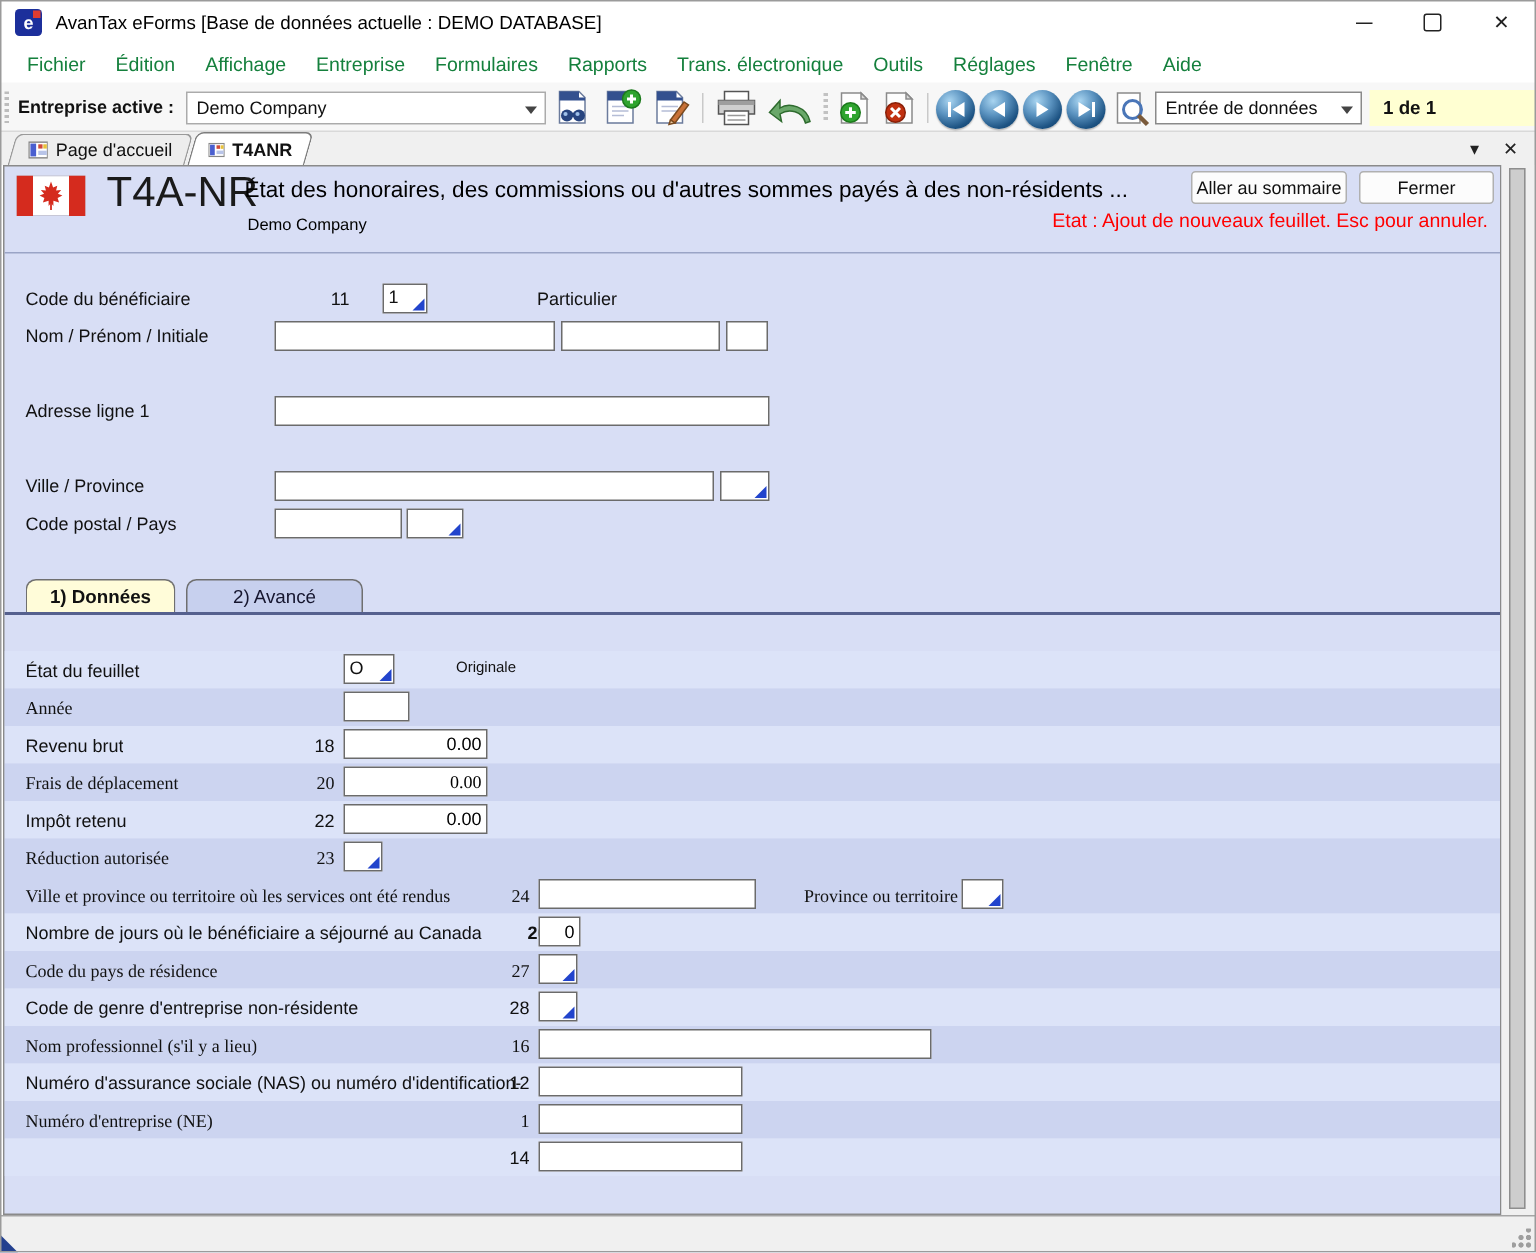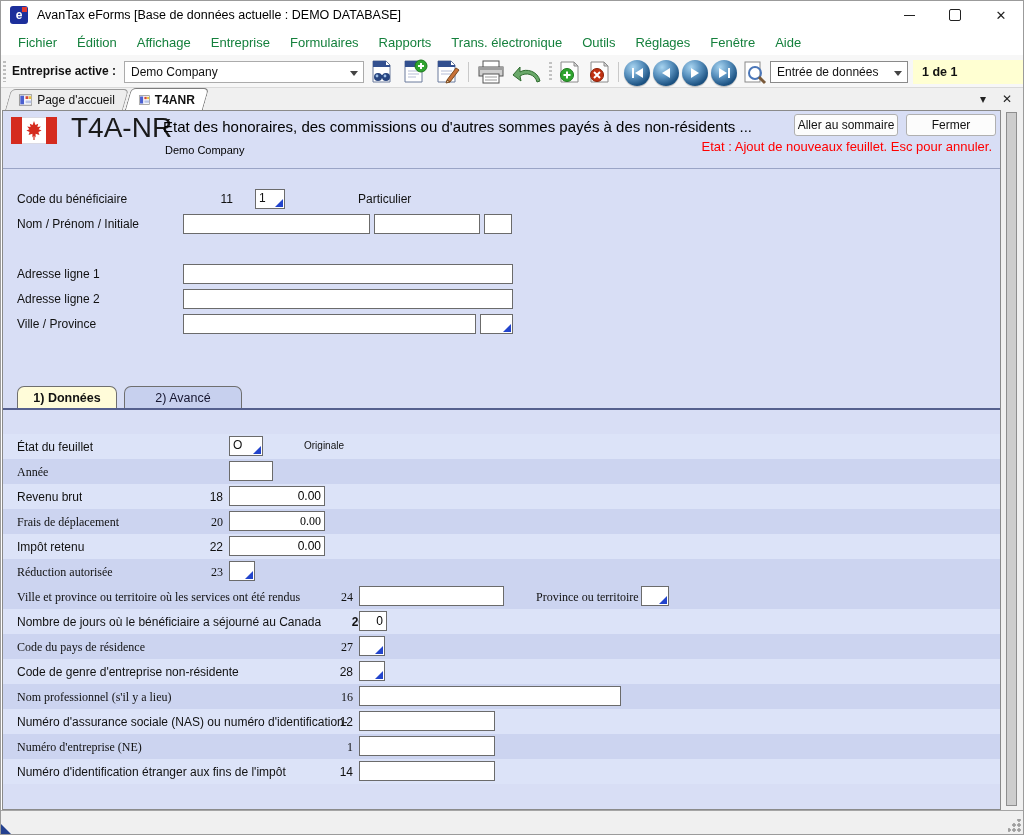--- a/index.html
+++ b/index.html
@@ -311,28 +311,31 @@
   <div class="prow" style="top:103px">
     <span class="plabel">Nom / Prénom / Initiale</span>
     <input class="tin" style="left: 180px; width: 187px;">
     <input class="tin" style="left: 371px; width: 106px;">
     <input class="tin" style="left: 481px; width: 28px;">
   </div>
   <div class="prow" style="top:153px">
     <span class="plabel">Adresse ligne 1</span>
     <input class="tin" style="left: 180px; width: 330px;">
   </div>
-  <div class="prow" style="top:178px">
-    <span class="plabel">Adresse ligne 2</span>
-    <input class="tin" style="left: 180px; width: 330px;">
-  </div>
   <div class="prow" style="top:203px">
     <span class="plabel">Ville / Province</span>
     <input class="tin" style="left: 180px; width: 293px;">
     <div class="cbo-field" style="left:477px;width:33px">
+        <i class="tri"></i>
+      </div>
+  </div>
+  <div class="prow" style="top:228px">
+    <span class="plabel">Code postal / Pays</span>
+    <input class="tin" style="left: 180px; width: 85px;">
+    <div class="cbo-field" style="left:268px;width:38px">
         <i class="tri"></i>
       </div>
   </div>
 
   <div class="itab active" style="left:14px;top:275px;width:100px">1) Données</div>
   <div class="itab idle" style="left:121px;top:275px;width:118px">2) Avancé</div>
   <div class="itabline" style="top:297px"></div>
 
   <div id="form-rows">
       <div class="frow shade-a" style="top: 323px;">
@@ -397,21 +400,20 @@
         <span class="plabel">Numéro d'assurance sociale (NAS) ou numéro d'identification-...</span>
         <span class="pbox" style="left: 300px; text-align: right;">12</span>
         <input class="tin" style="left: 356px; width: 136px;">
       </div>
       <div class="frow shade-b" style="top: 623px;">
         <span class="plabel">Numéro d'entreprise (NE)</span>
         <span class="pbox" style="left: 300px;">1</span>
         <input class="tin" style="left: 356px; width: 136px;">
       </div>
       <div class="frow shade-a" style="top: 648px;">
-        <span class="plabel">Numéro d'identification étranger aux fins de l'impôt</span>
         <span class="pbox" style="left: 300px;">14</span>
         <input class="tin" style="left: 356px; width: 136px;">
       </div>
     </div>
 </div>
 
 <div class="scrollzone">
   <div class="scrollthumb"></div>
 </div>
 <div class="statusbar">

